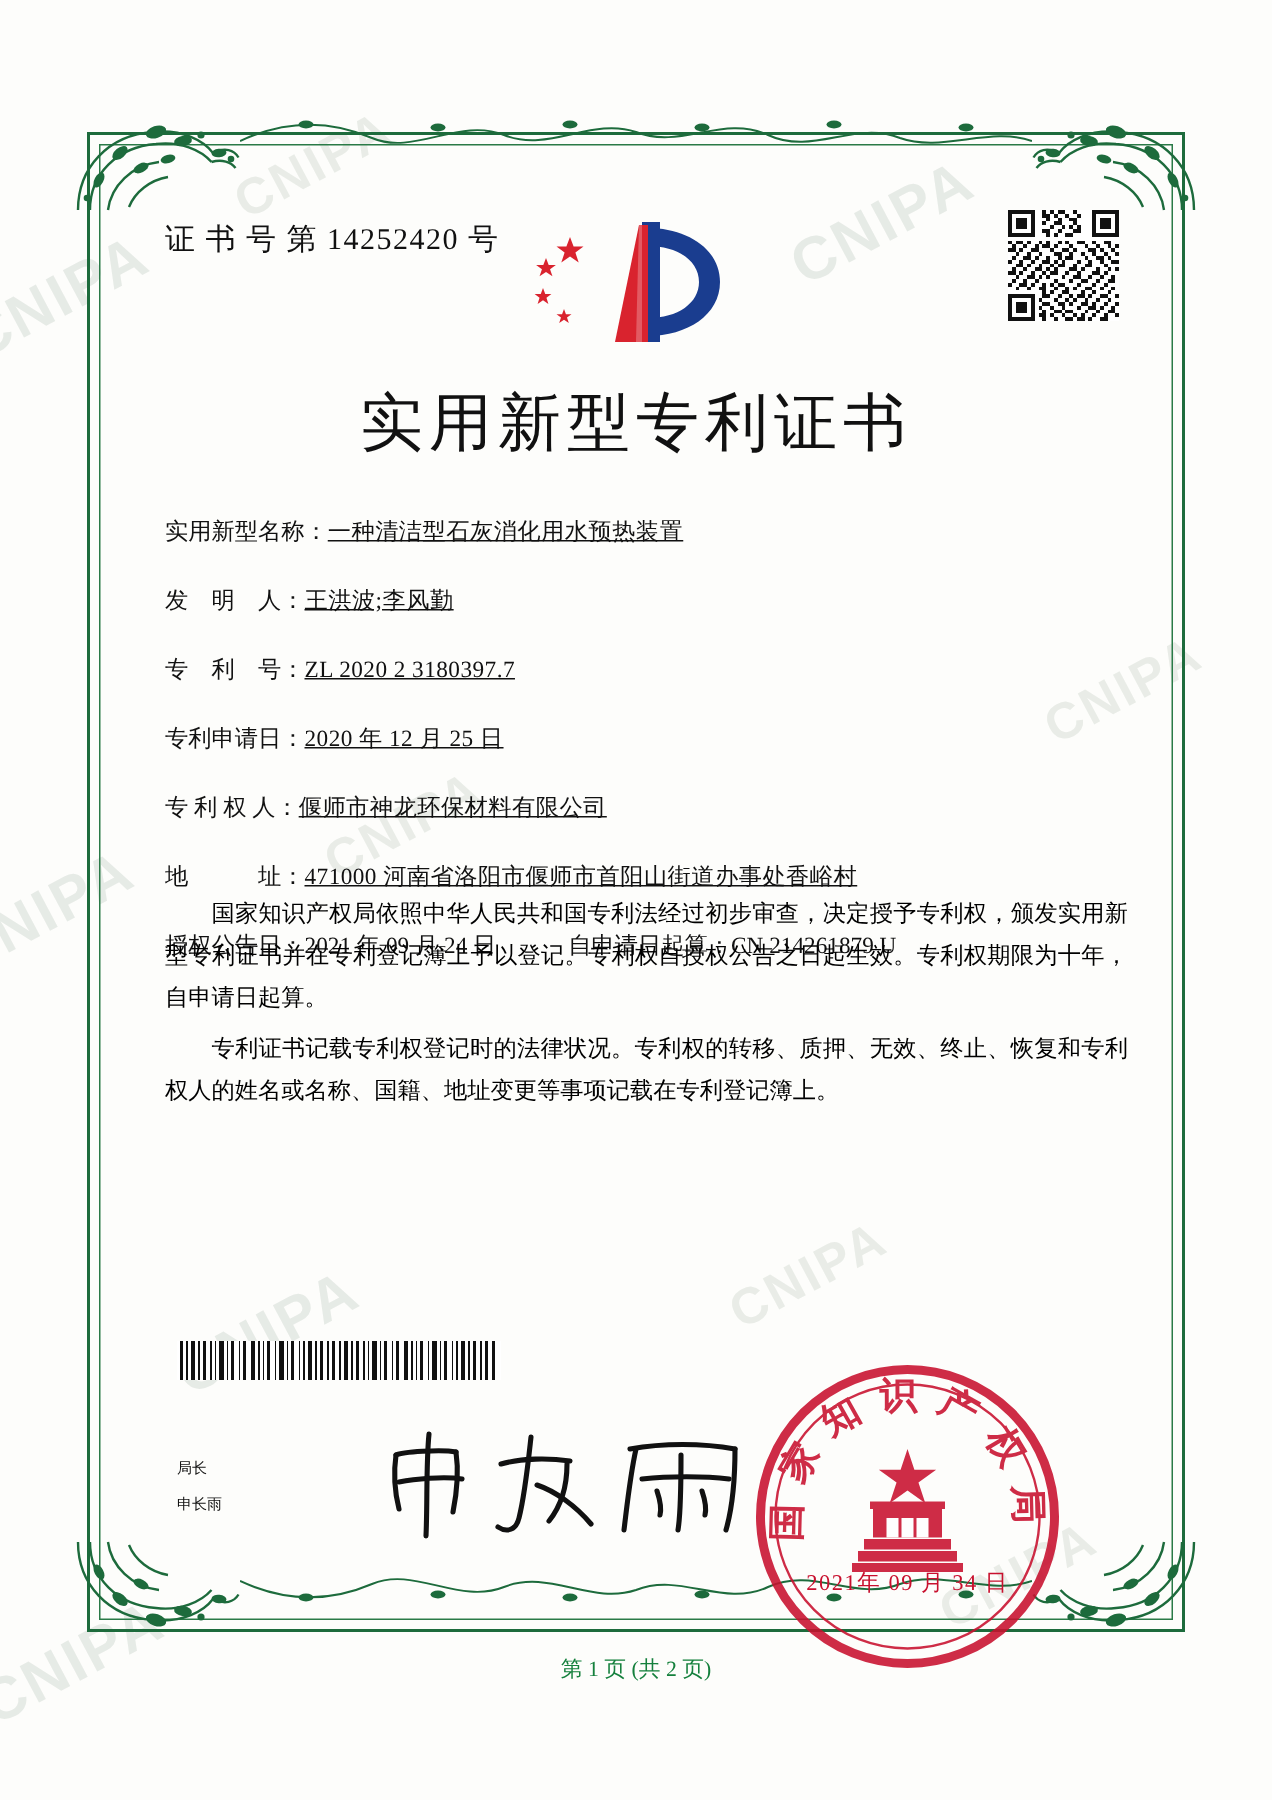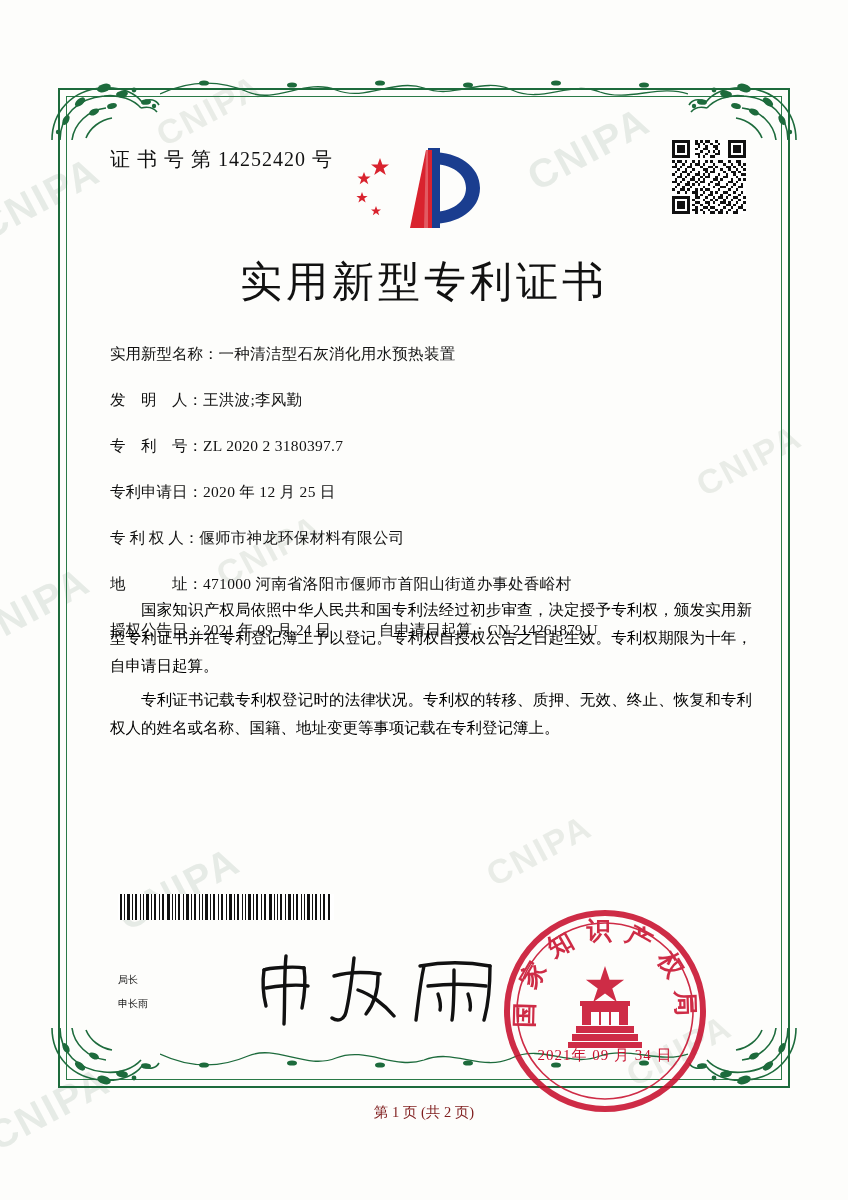--- a/index.html
+++ b/index.html
@@ -136,20 +136,21 @@
     font-size: 15.5px;
     color: #111;
   }
   .field .lbl {
     flex: 0 0 auto;
     white-space: pre;
   }
   .field .val {
     flex: 1 1 auto;
     letter-spacing: 0.3px;
+    text-decoration: underline;
   }
   .field.double { gap: 0; }
   .field .lbl2 {
     margin-left: 48px;
     white-space: pre;
   }
   .field .val2 { flex: 0 0 auto; }
 
   .paras {
     position: absolute;
@@ -207,21 +208,21 @@
     font-size: 15px;
     letter-spacing: 1px;
   }
 
   .page-no {
     position: absolute;
     left: 0; right: 0;
     top: 1103px;
     text-align: center;
     font-size: 14.5px;
-    color: #7f1d1d;
+    color: #15803d;
   }
   .footer-note {
     position: absolute;
     left: 0; right: 0;
     top: 1148px;
     text-align: center;
     font-size: 14.5px;
     color: #111;
     letter-spacing: 1px;
   }

